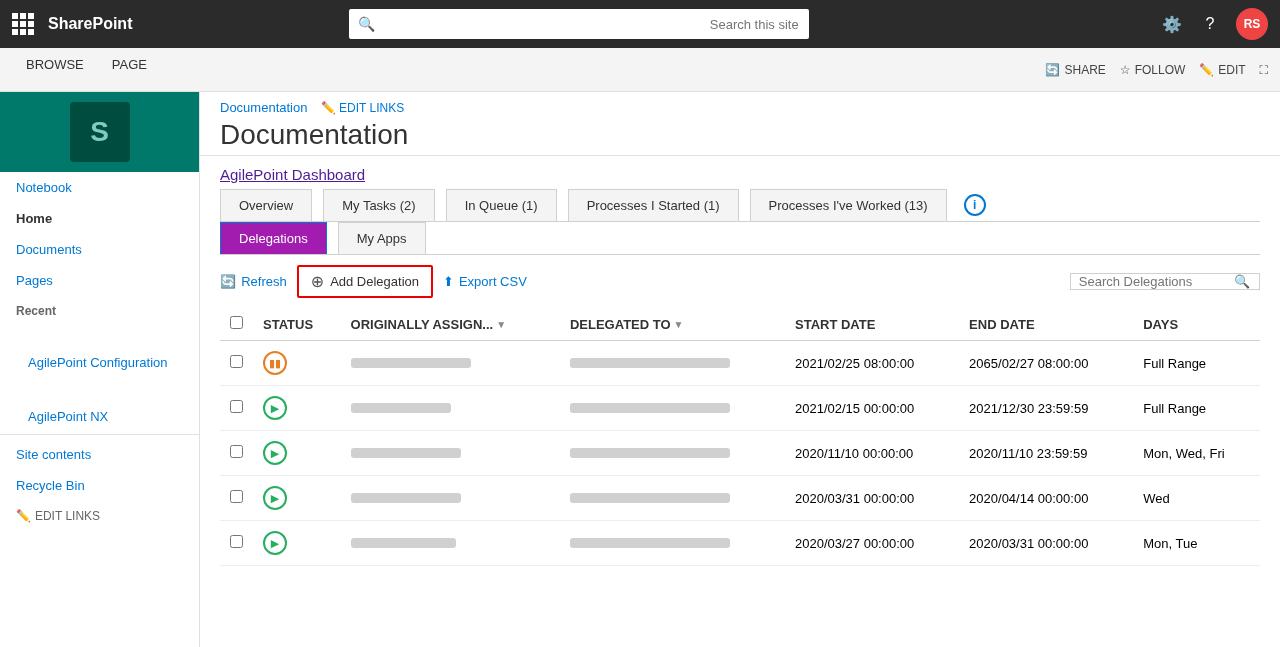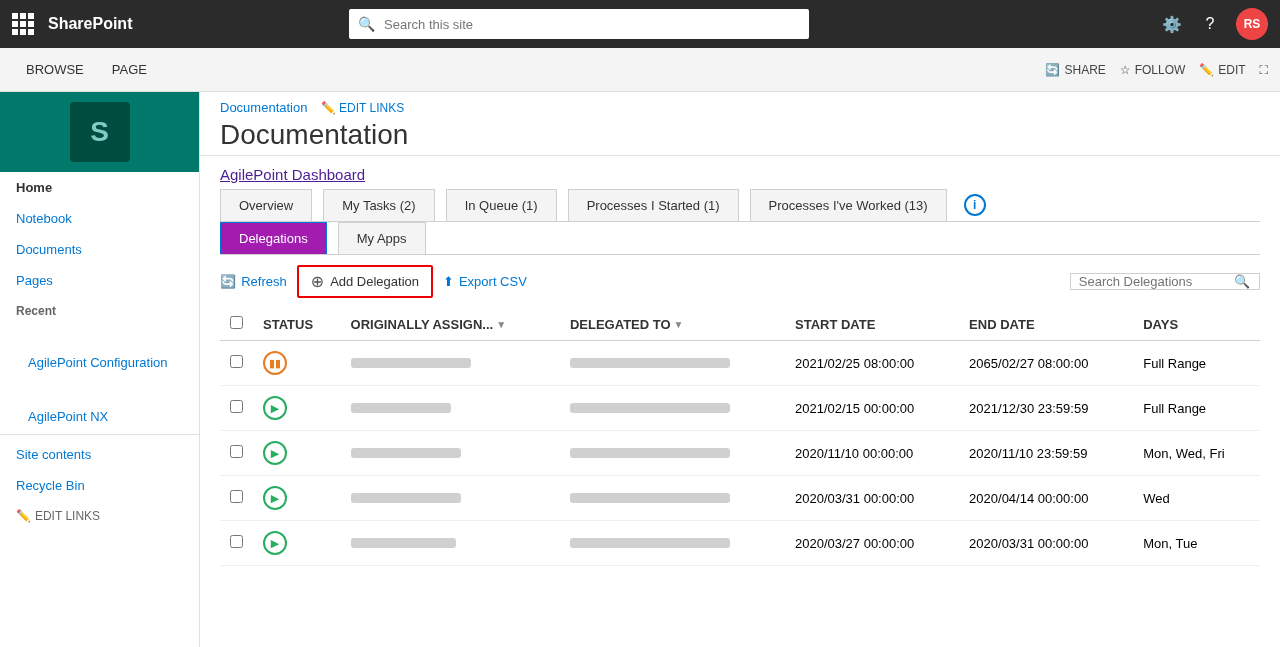--- a/index.html
+++ b/index.html
@@ -43,20 +43,21 @@
       padding: 0 10px;
       height: 30px;
       gap: 8px;
     }
     .search-bar input {
       border: none;
       outline: none;
       flex: 1;
       font-size: 13px;
       color: #333;
+      text-align: right;
     }
     .top-nav-right {
       display: flex;
       align-items: center;
       gap: 14px;
       margin-left: auto;
     }
     .top-nav-icon {
       color: #fff;
       font-size: 16px;
@@ -80,22 +81,21 @@
       font-weight: 600;
       cursor: pointer;
     }
 
     
     .ribbon {
       background: #f4f4f4;
       border-bottom: 1px solid #e0e0e0;
       height: 44px;
       display: flex;
-      align-items: center;
-      padding: 16px 12px;
+      padding: 0 12px;
       gap: 0;
     }
     .ribbon-tab {
       padding: 6px 14px;
       font-size: 13px;
       color: #333;
       cursor: pointer;
       border: none;
       background: none;
       height: 32px;
@@ -436,22 +436,22 @@
     </div>
   </div>
 </div>
 
 <div class="main-layout">
 
   <div class="sidebar">
     <div class="sidebar-logo">
       <div class="sidebar-logo-inner">S</div>
     </div>
+    <a class="sidebar-nav-item">Notebook</a>
     <a class="sidebar-nav-item active">Home</a>
-    <a class="sidebar-nav-item">Notebook</a>
     <a class="sidebar-nav-item">Documents</a>
     <a class="sidebar-nav-item">Pages</a>
     <div class="sidebar-section-label">Recent</div>
     <a class="sidebar-sub-item">AgilePoint Configuration</a>
     <a class="sidebar-sub-item">AgilePoint NX</a>
     <hr class="sidebar-divider">
     <a class="sidebar-nav-item">Site contents</a>
     <a class="sidebar-nav-item">Recycle Bin</a>
     <div class="edit-links-btn">
       <span>✏️</span>

